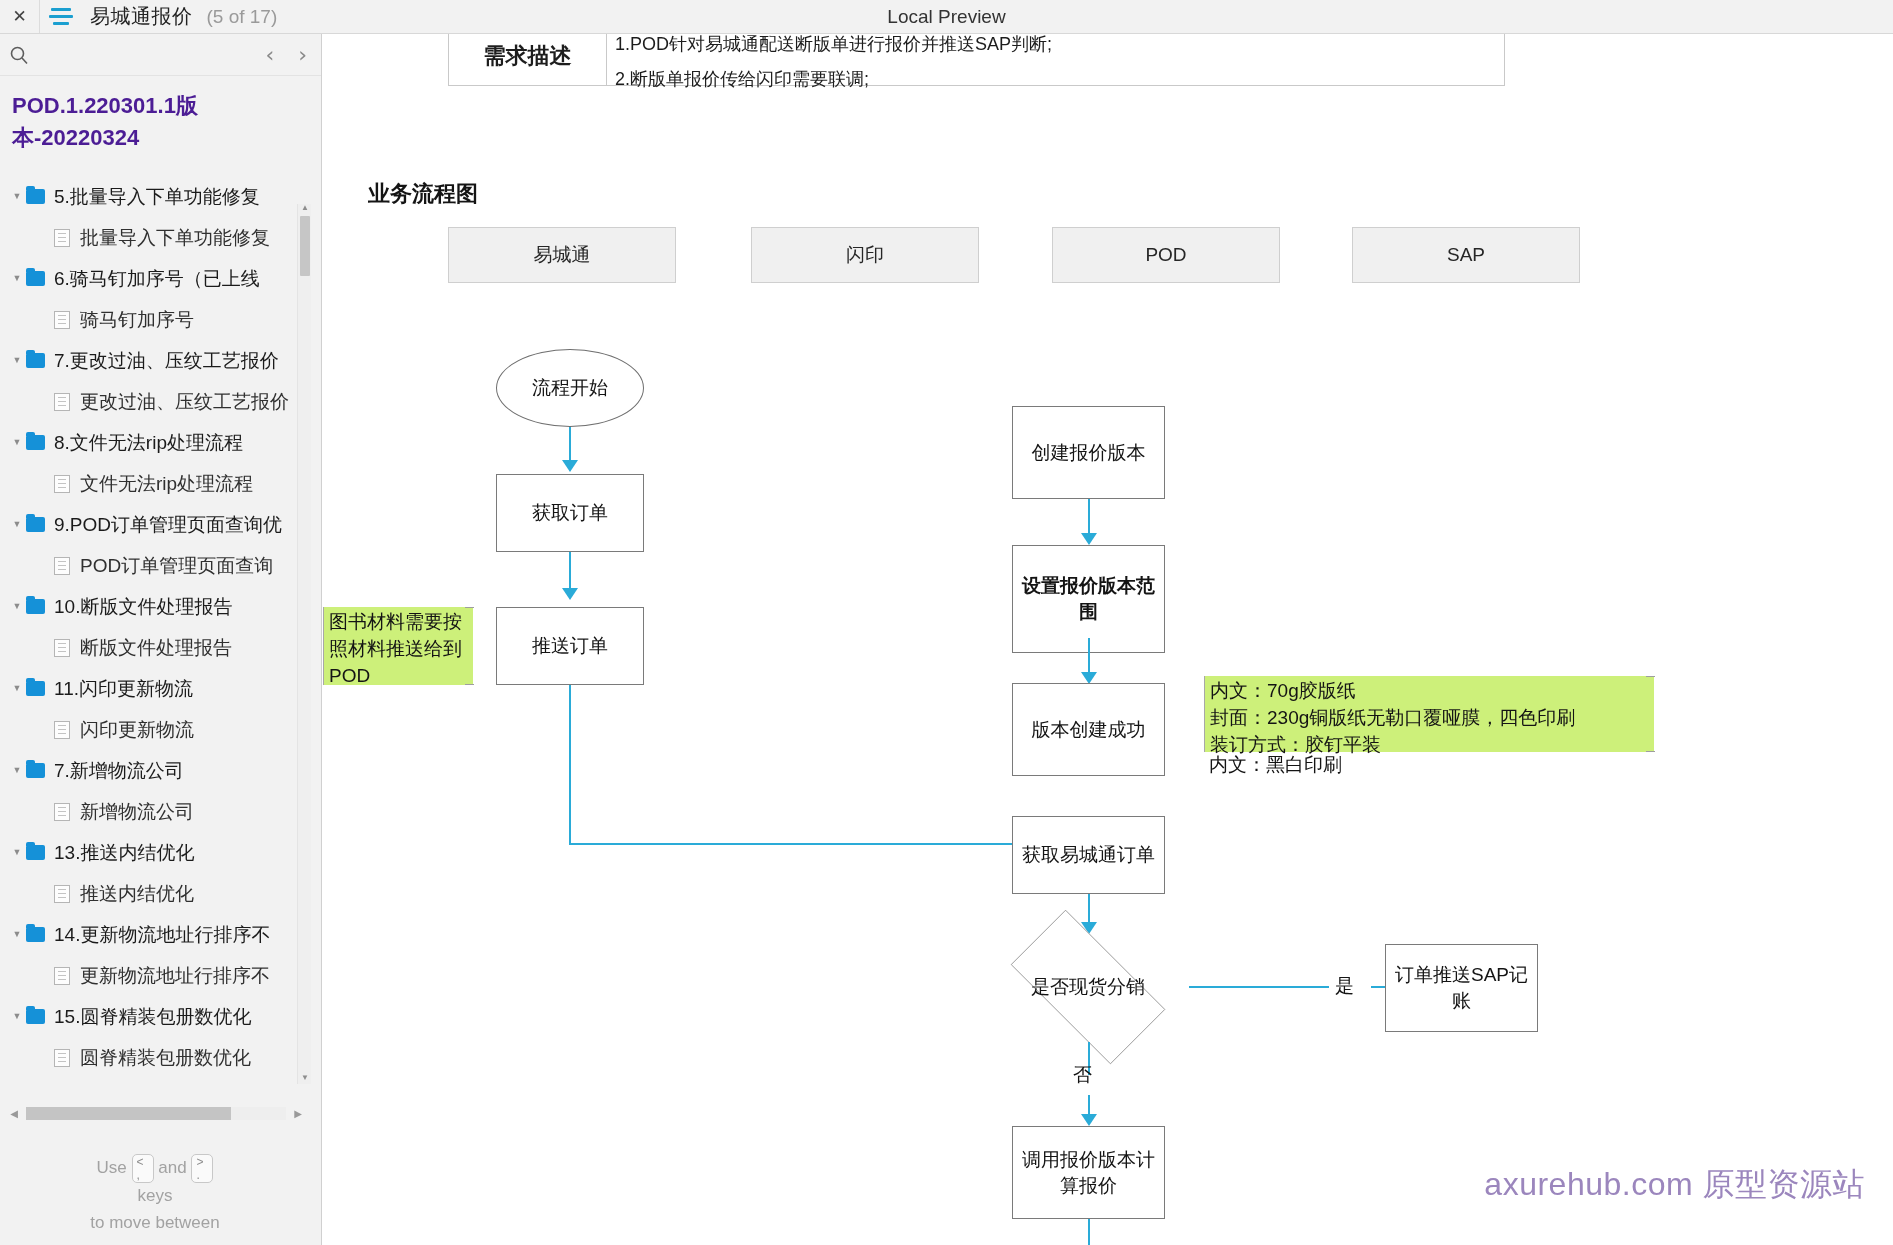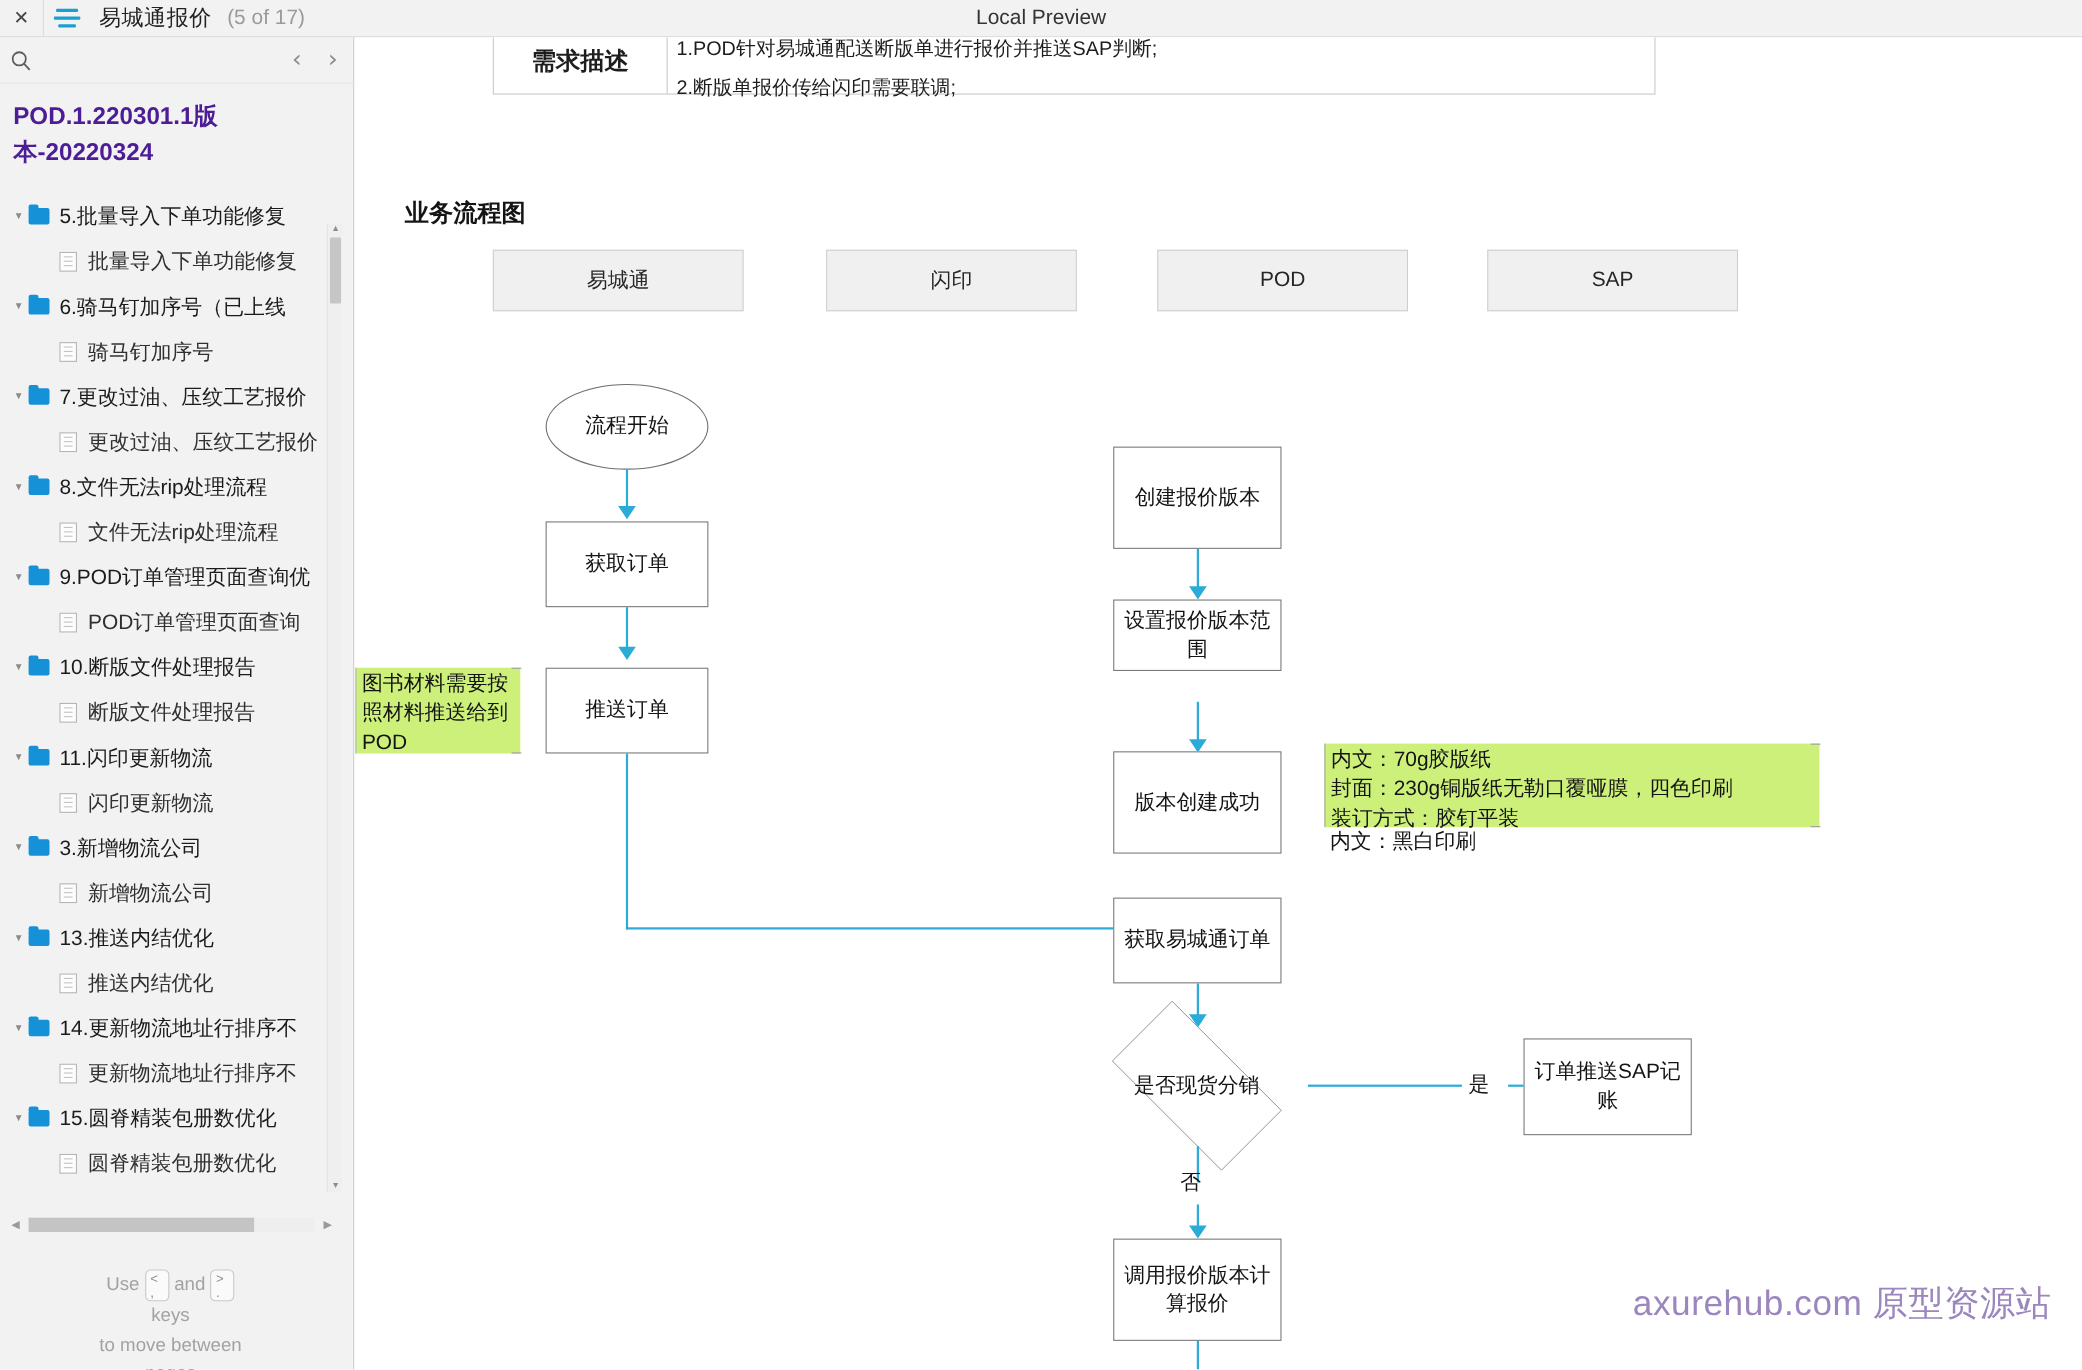--- a/index.html
+++ b/index.html
@@ -303,21 +303,21 @@
         <span class="folder-ico"></span>
         <span class="tree-label">11.闪印更新物流</span>
       </div>
       <div class="tree-row child">
         <span class="page-ico"></span>
         <span class="tree-label">闪印更新物流</span>
       </div>
       <div class="tree-row">
         <span class="caret">▼</span>
         <span class="folder-ico"></span>
-        <span class="tree-label">3.新增物流公司</span>
+        <span class="tree-label">7.新增物流公司</span>
       </div>
       <div class="tree-row child">
         <span class="page-ico"></span>
         <span class="tree-label">新增物流公司</span>
       </div>
       <div class="tree-row">
         <span class="caret">▼</span>
         <span class="folder-ico"></span>
         <span class="tree-label">13.推送内结优化</span>
       </div>
@@ -411,21 +411,21 @@
 
   <div class="edge v" style="left:246px; top:651px; height:160px;"></div>
   <div class="edge h" style="left:246px; top:809px; width:518px;"></div>
   <div class="arrow-rt" style="left:758px; top:802px;"></div>
 
   <div class="node" style="left:689px; top:372px; width:153px; height:93px;">创建报价版本</div>
 
   <div class="edge v" style="left:765px; top:465px; height:38px;"></div>
   <div class="arrow-dn2" style="left:758px; top:499px;"></div>
 
-  <div class="node" style="left:689px; top:511px; width:153px; height:65px;">设置报价版本范围</div>
+  <div class="node" style="left:689px; top:511px; width:153px; height:108px;font-weight:bold;">设置报价版本范围</div>
 
   <div class="edge v" style="left:765px; top:604px; height:38px;"></div>
   <div class="arrow-dn2" style="left:758px; top:638px;"></div>
 
   <div class="node" style="left:689px; top:649px; width:153px; height:93px;">版本创建成功</div>
 
   <div class="note bracket" style="left:881px; top:642px; width:450px; height:76px;">
     <div>内文：70g胶版纸</div>
     <div>封面：230g铜版纸无勒口覆哑膜，四色印刷</div>
     <div>装订方式：胶钉平装</div>

